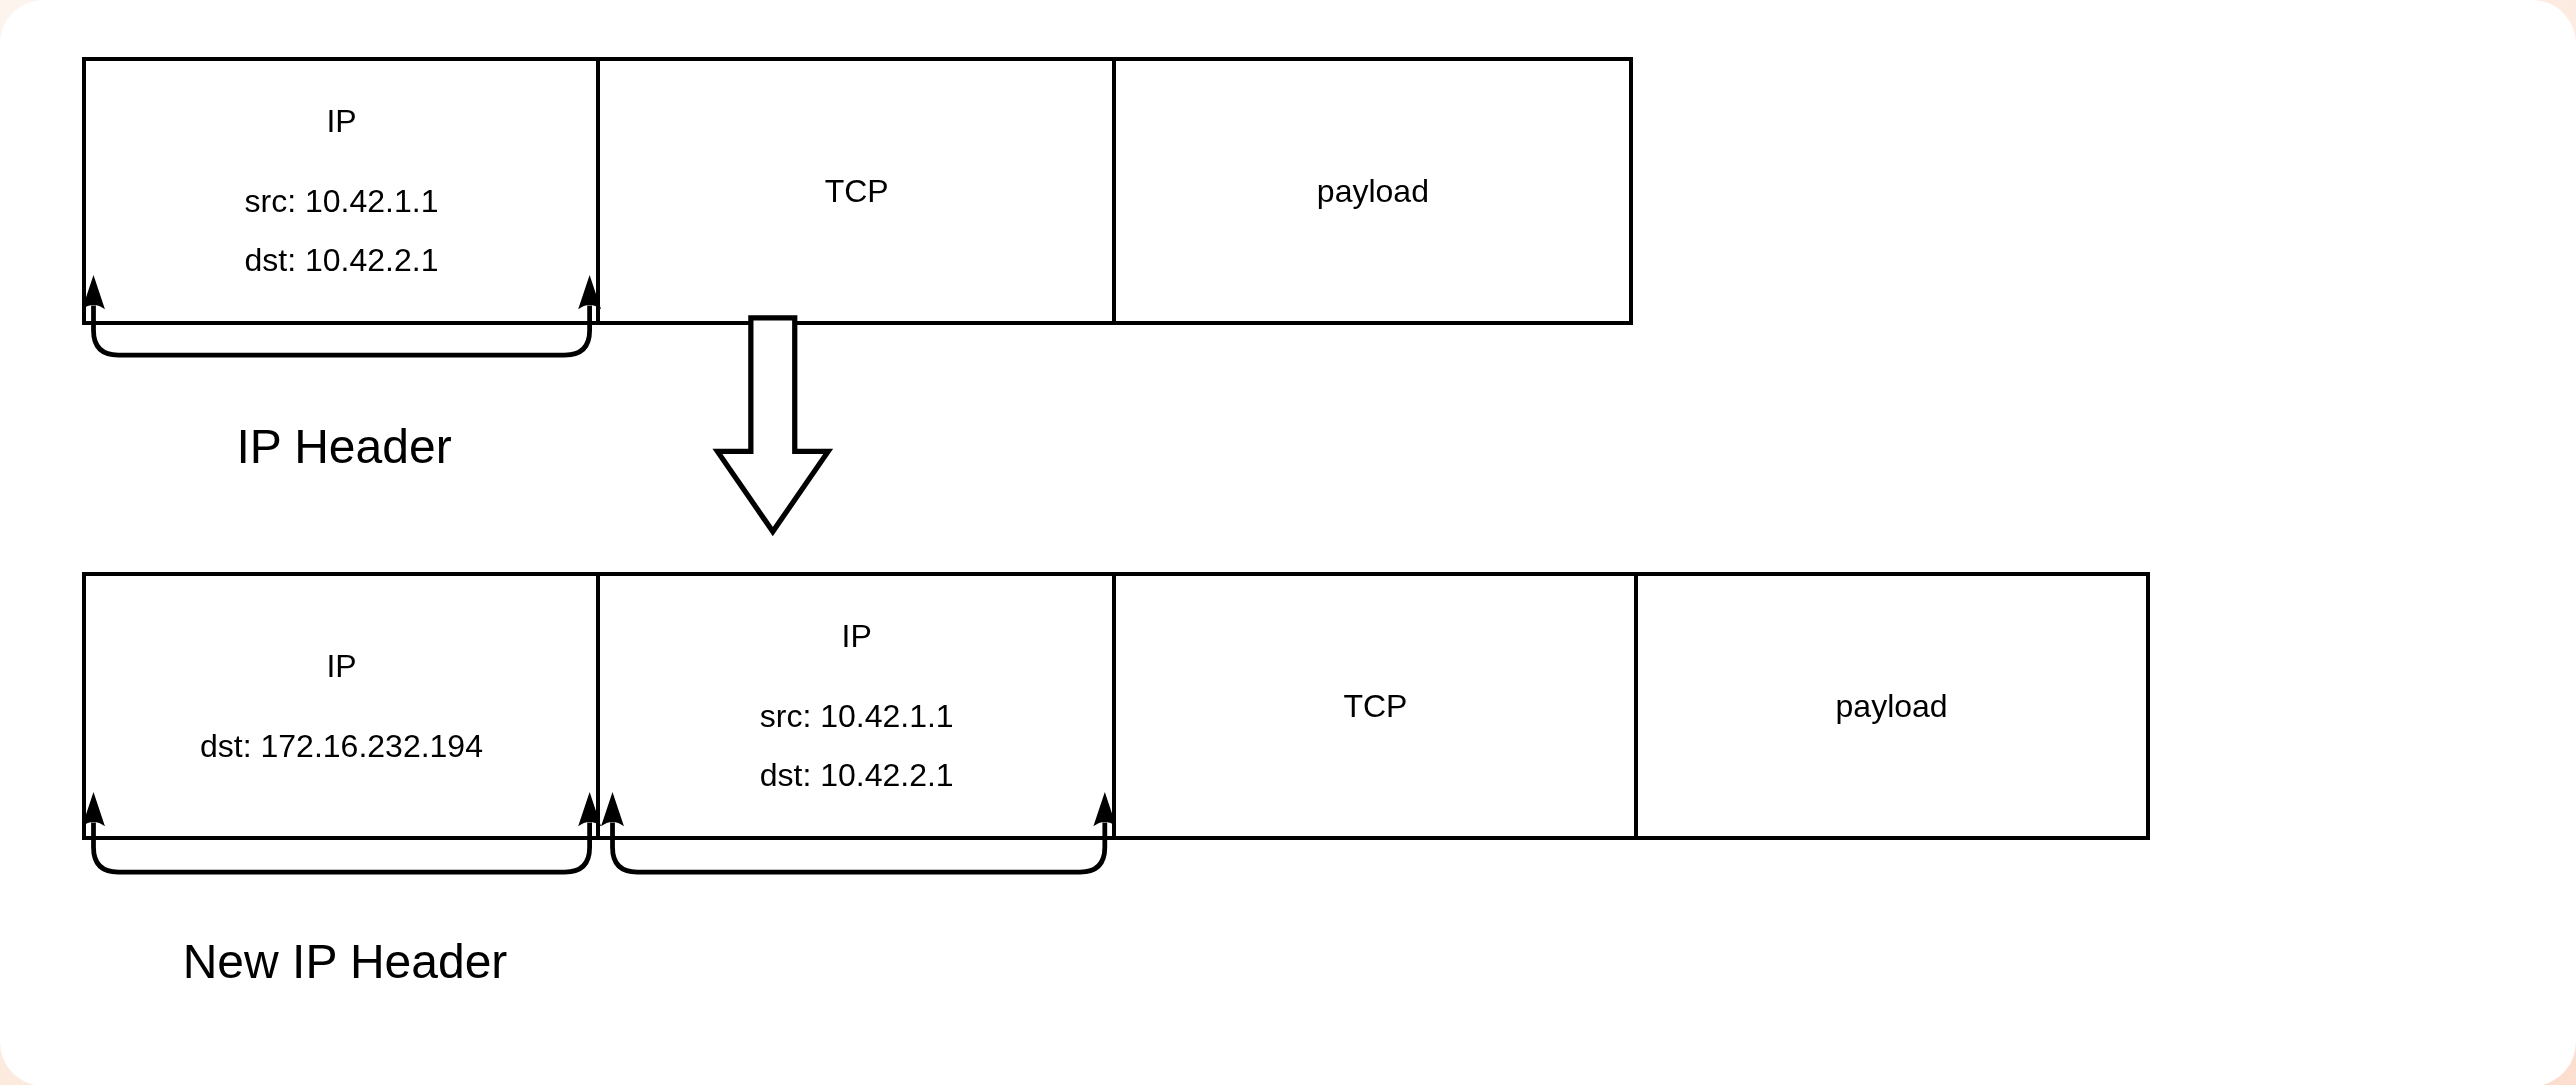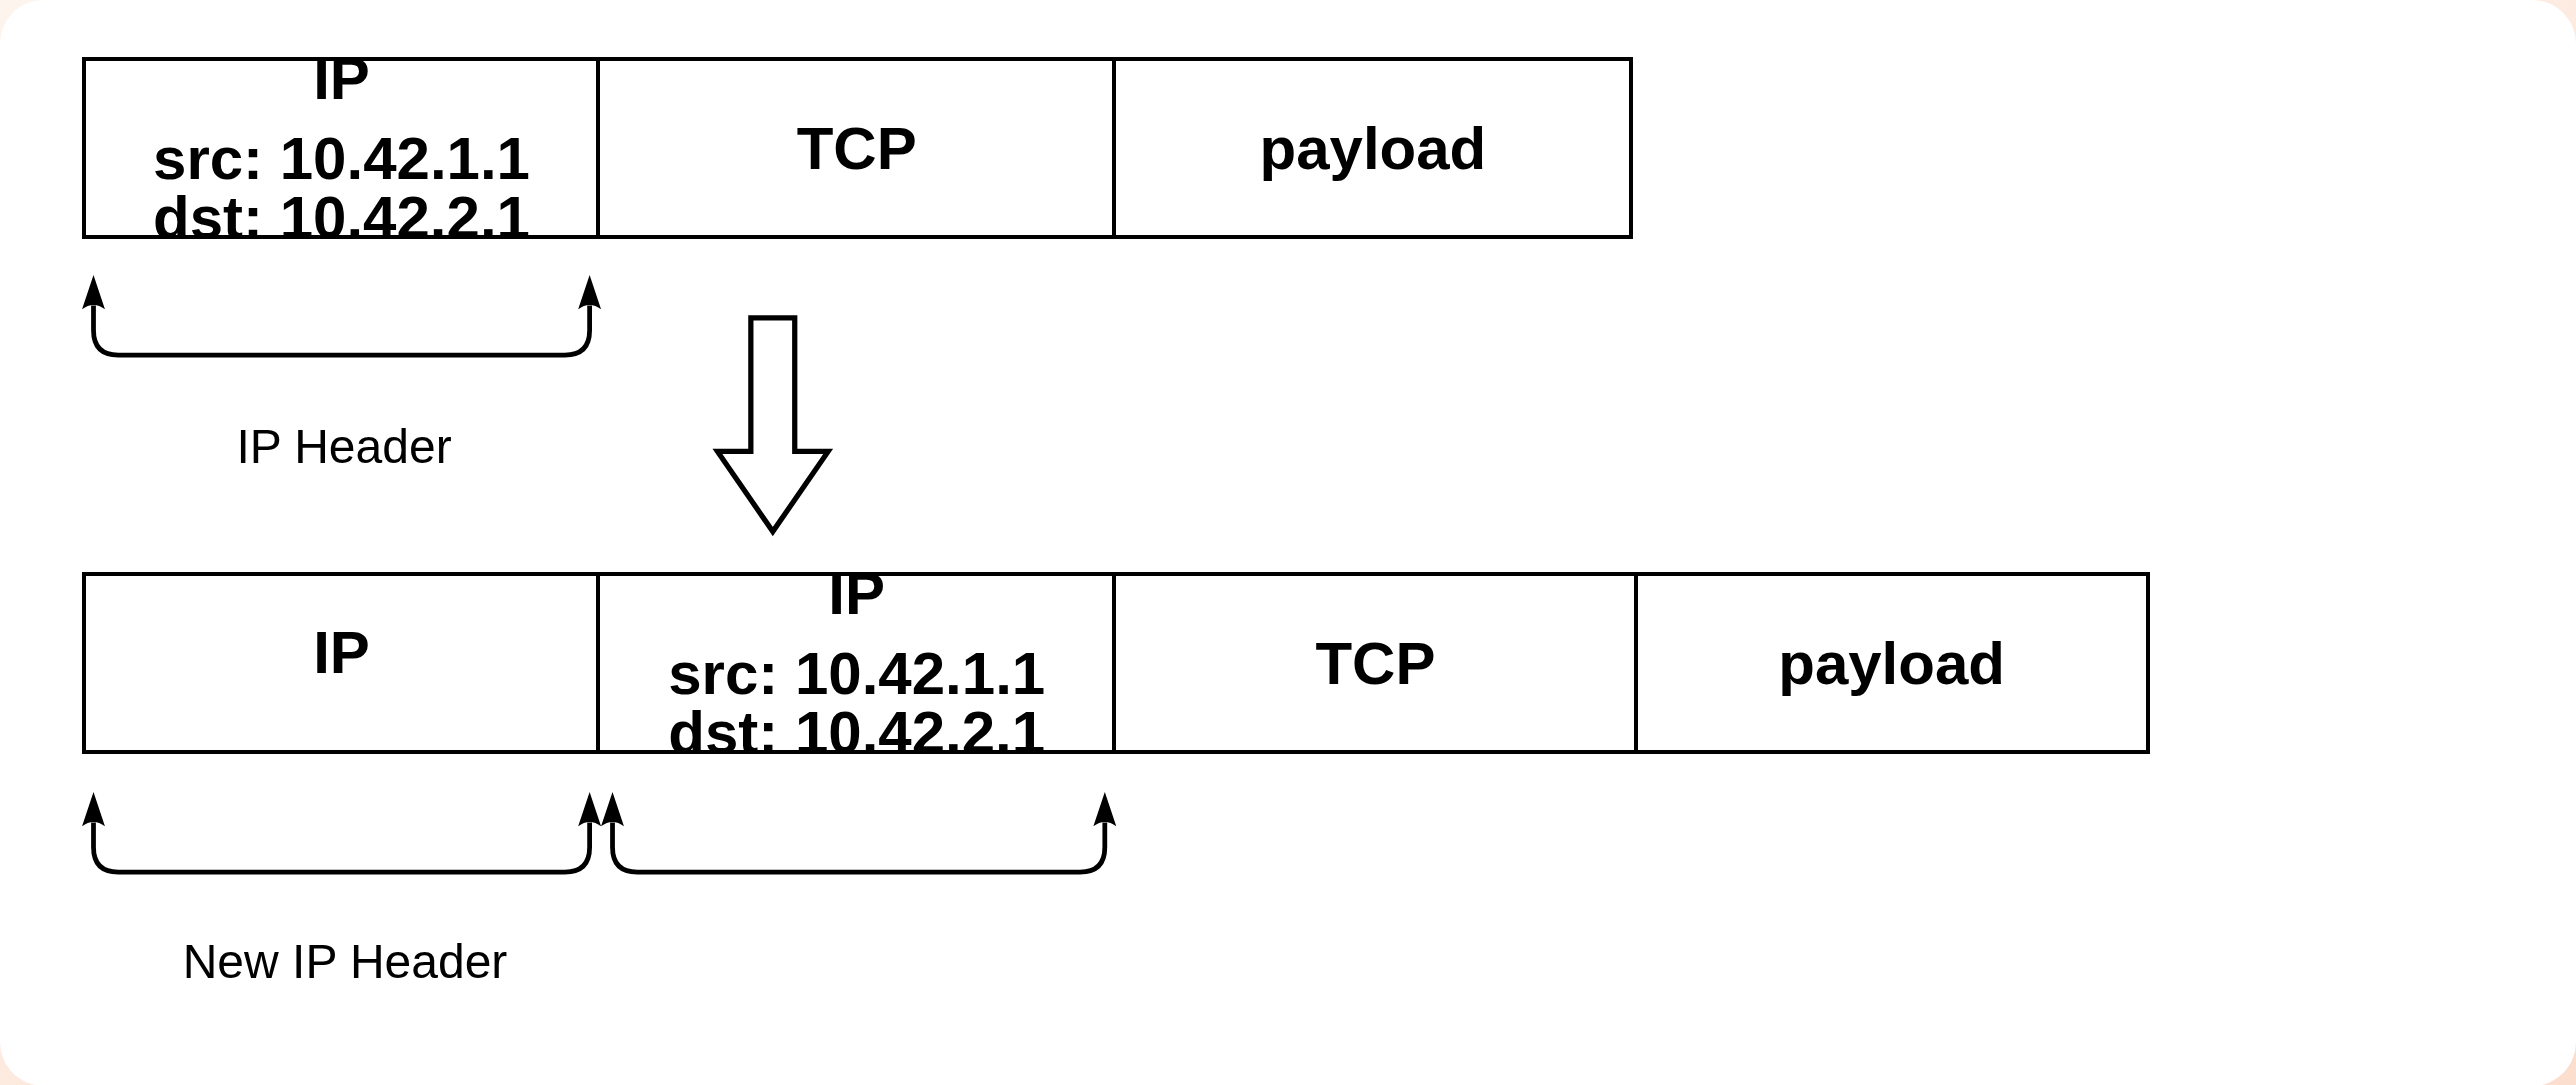--- a/index.html
+++ b/index.html
@@ -14,28 +14,27 @@
   .canvas {
     position: absolute; inset: 0;
     background: #ffffff;
     border-radius: 44px;
   }
   .row { position: absolute; display: flex; }
   .row-top    { left: 82px; top: 57px; }
   .row-bottom { left: 82px; top: 572px; }
   .pbox {
     box-sizing: border-box;
-    height: 182px;
+    height: 268px;
     border: 4.8px solid #000;
     background: #ffffff;
     display: flex; flex-direction: column;
     align-items: center; justify-content: center;
-    font-size: 60px; line-height: 59px;
+    font-size: 32px; line-height: 59px;
     text-align: center;
-    font-weight: bold;
   }
   .pbox:not(:first-child) { margin-left: -4.8px; }
   .w544 { width: 519px; }
   .w546 { width: 521px; }
   .w551 { width: 526px; }
   .w541 { width: 516px; }
   .box-title { margin-bottom: 21px; }
   .svg-overlay {
     position: absolute; left: 0; top: 0;
     width: 2576px; height: 1086px;
@@ -69,20 +68,21 @@
       <span>TCP</span>
     </div>
     <div class="pbox w546">
       <span>payload</span>
     </div>
   </div>
 
   <div class="row row-bottom">
     <div class="pbox w544">
       <div class="box-title">IP</div>
+      <div class="box-line">dst: 172.16.232.194</div>
     </div>
     <div class="pbox w546">
       <div class="box-title">IP</div>
       <div class="box-line">src: 10.42.1.1</div>
       <div class="box-line">dst: 10.42.2.1</div>
     </div>
     <div class="pbox w551">
       <span>TCP</span>
     </div>
     <div class="pbox w541">

